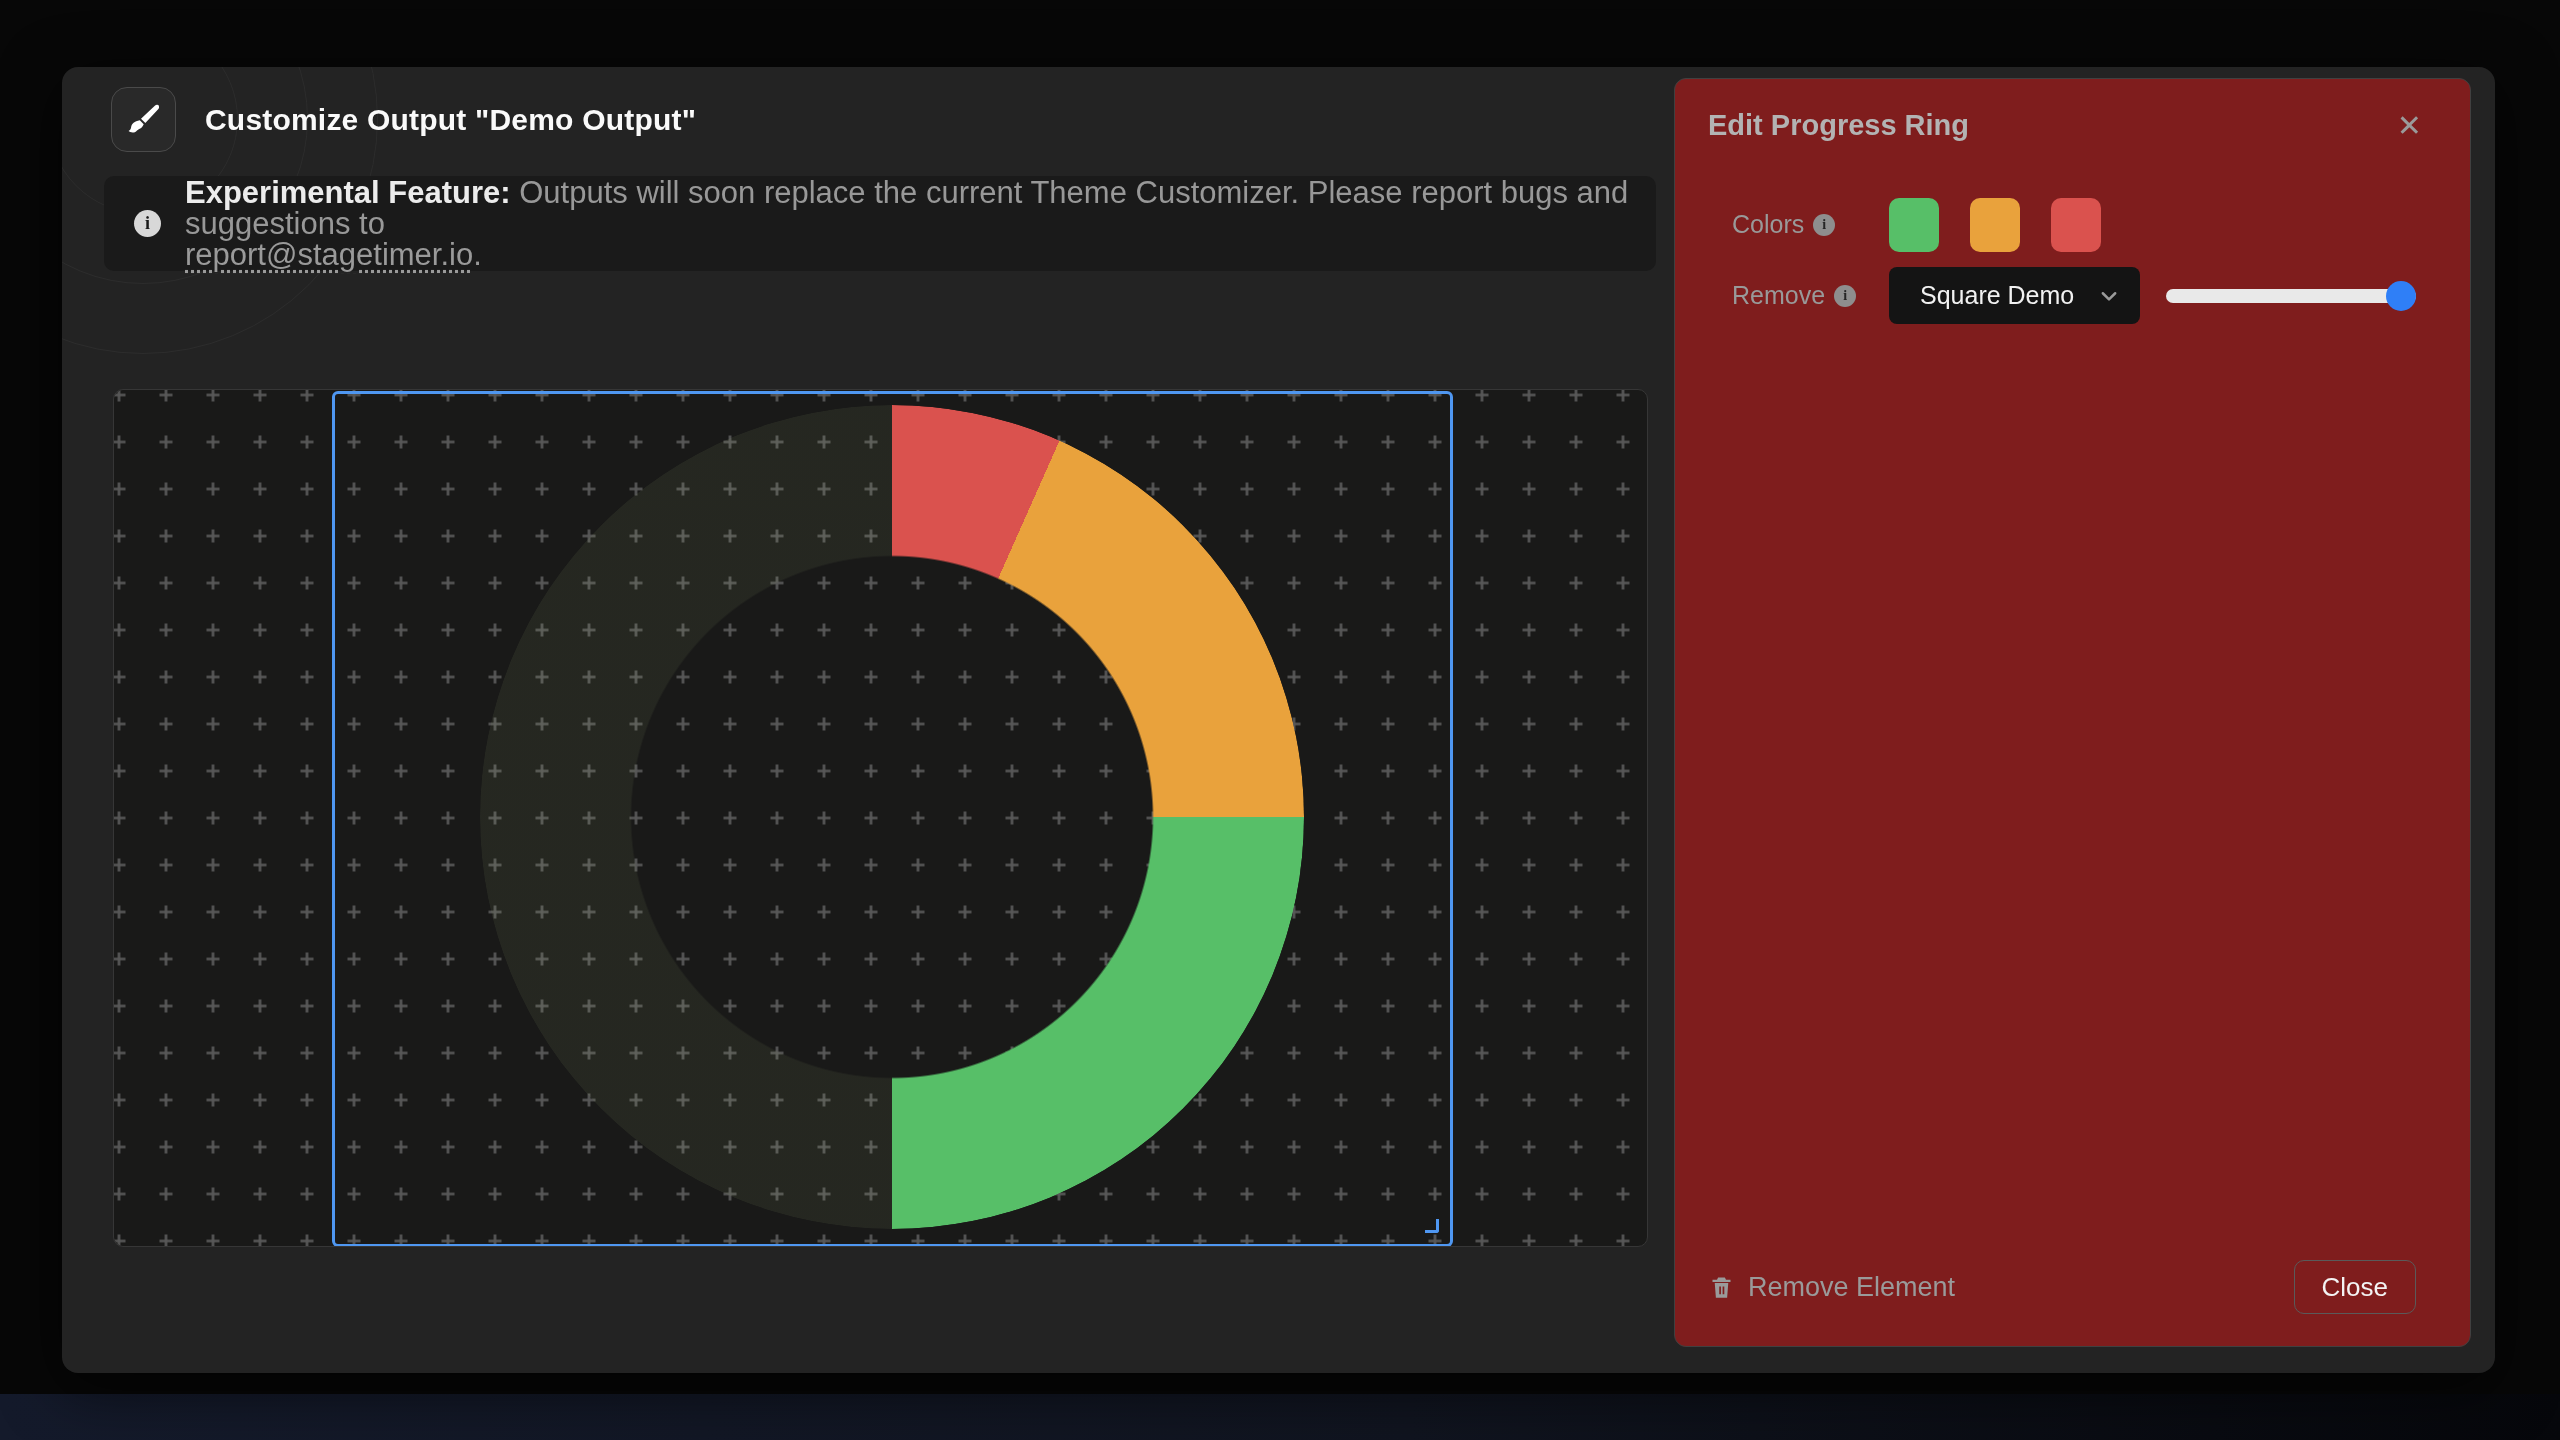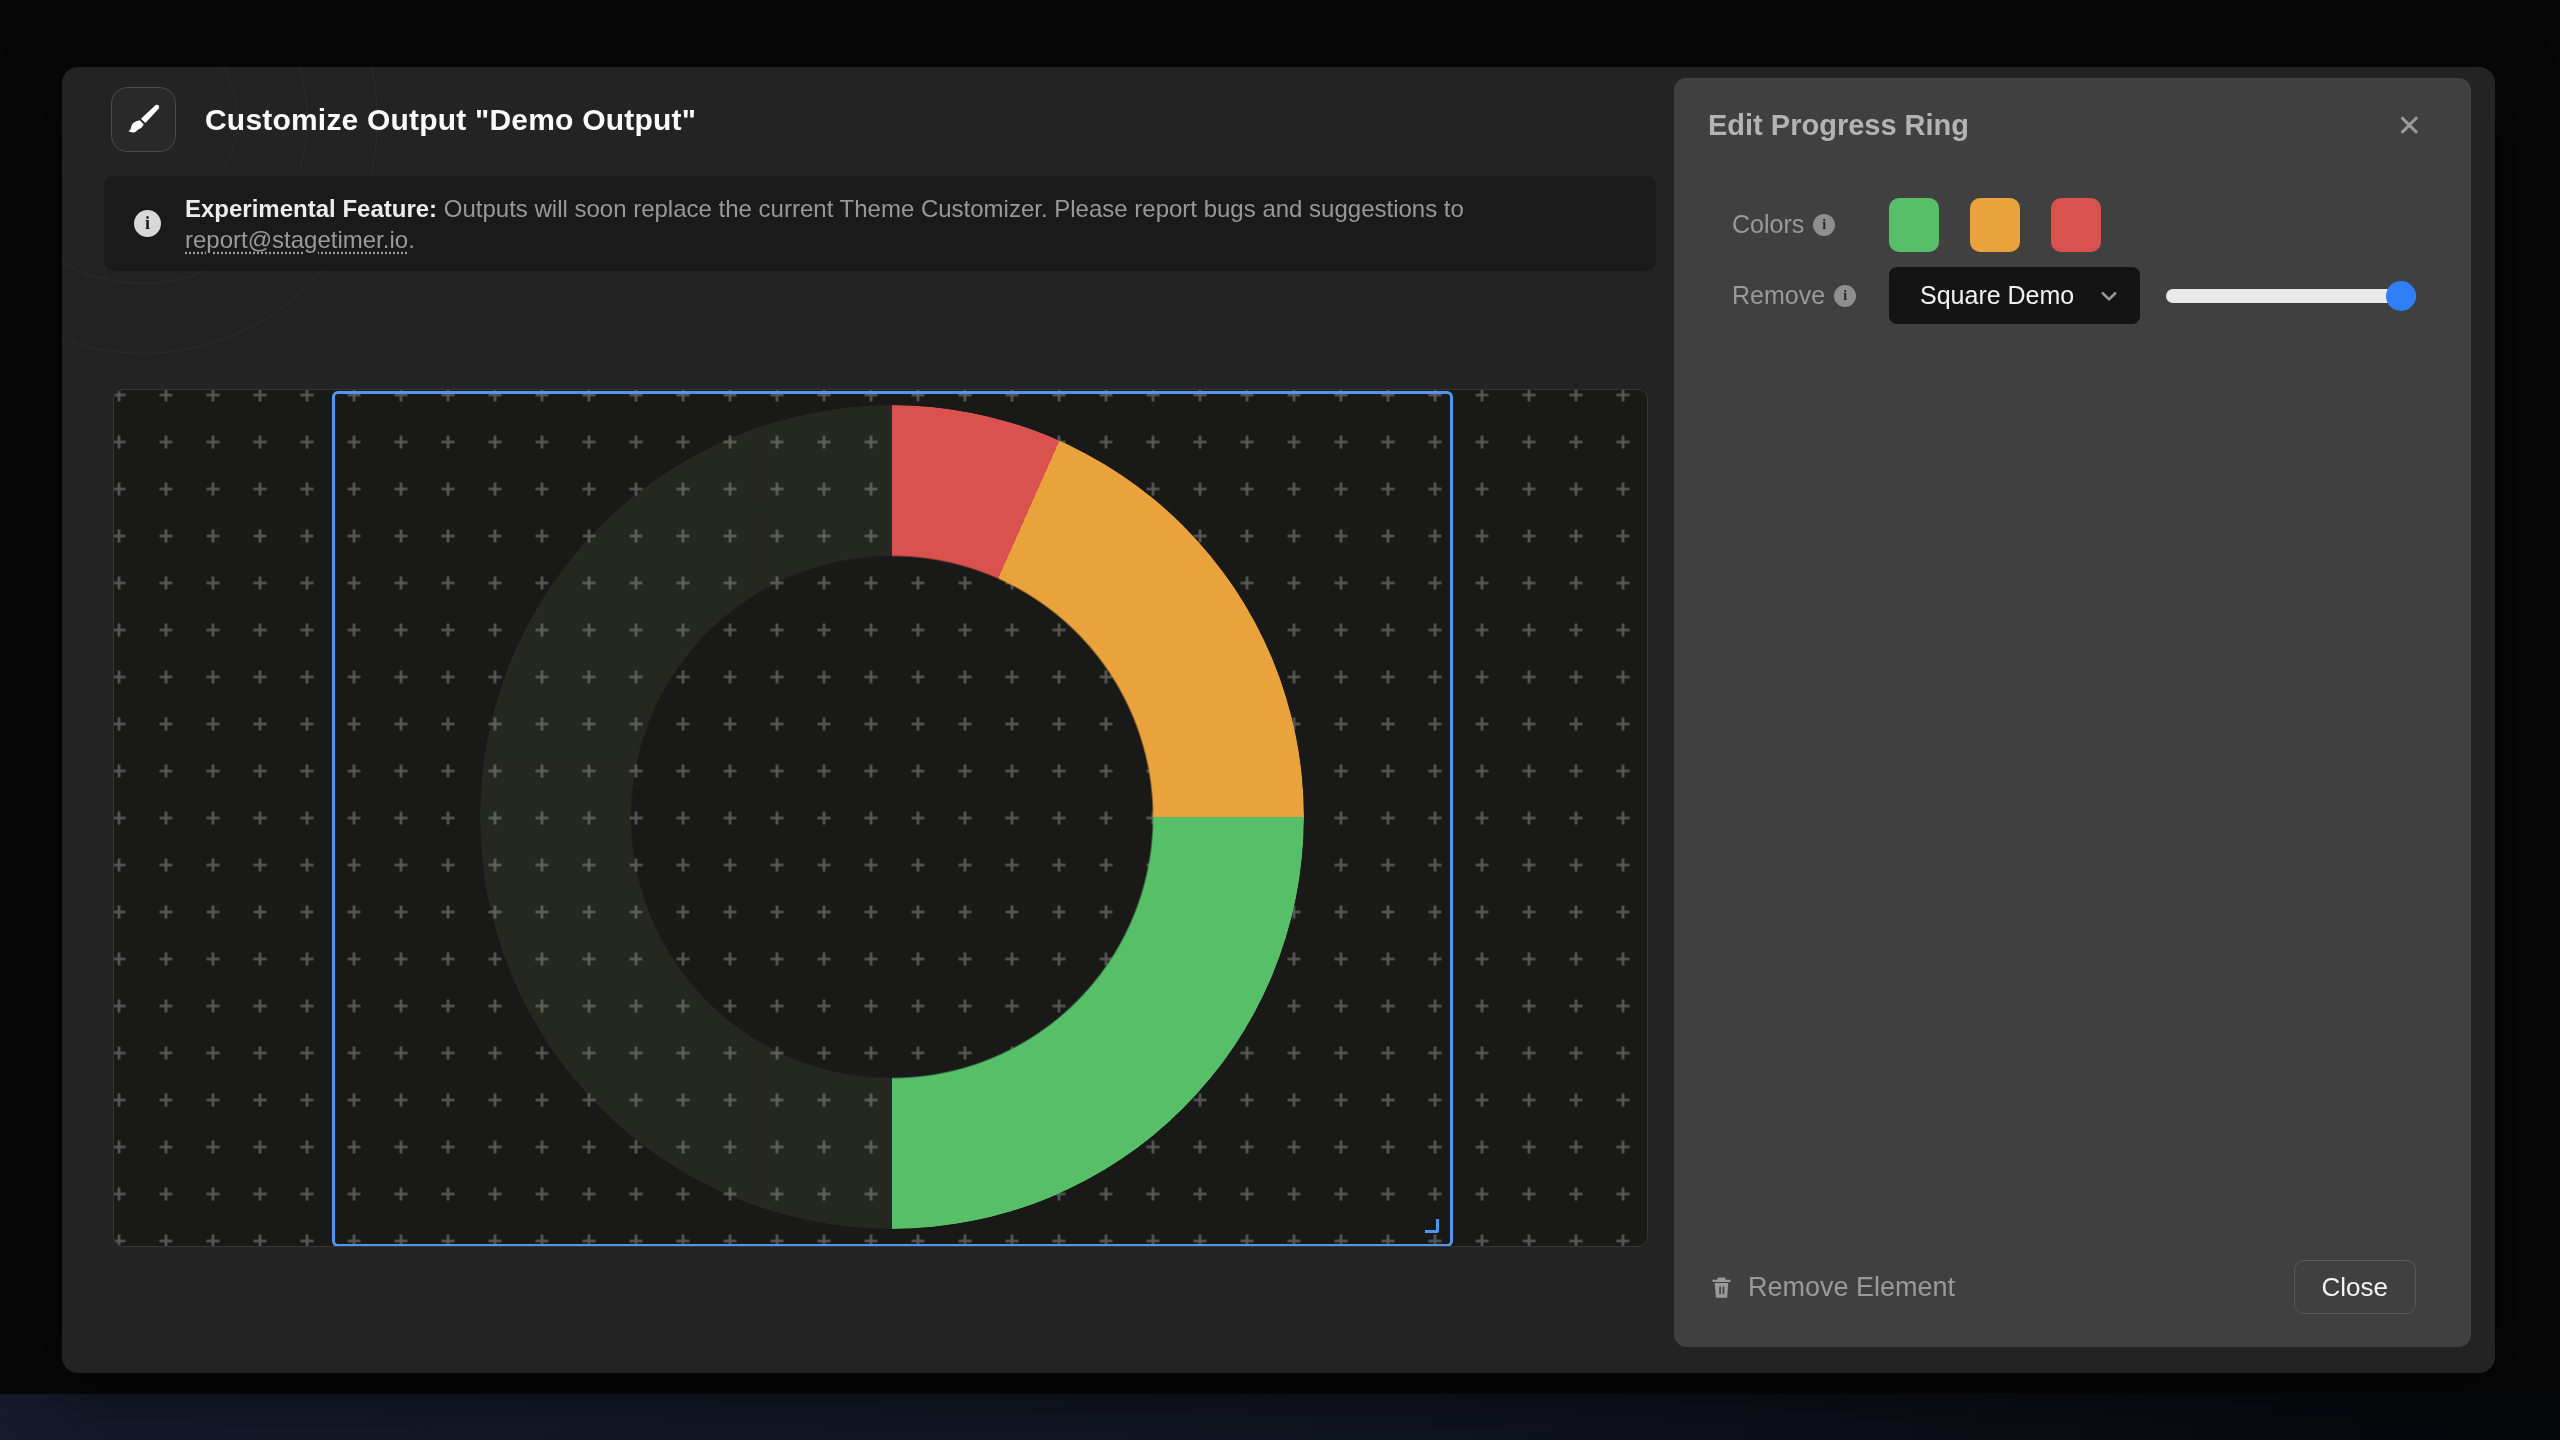--- a/index.html
+++ b/index.html
@@ -36,21 +36,21 @@
     position:absolute; left:42px; top:109px; width:1552px; height:95px;
     background:#1a1a1a; border-radius:10px;
     display:flex; align-items:center; padding-left:30px; gap:24px; z-index:2;
   }
   .info-badge{
     flex:0 0 auto; width:27px; height:27px; border-radius:50%;
     background:#d8d8d8; color:#1a1a1a; font-size:18px; font-weight:bold;
     display:flex; align-items:center; justify-content:center;
     font-family:"Liberation Serif", serif;
   }
-  .banner-text{ font-size:24px; line-height:31px; color:#989898; }
+  .banner-text{ font-size:31px; line-height:31px; color:#989898; }
   .banner-text b{ color:#ececec; }
   .banner-link{ color:#9a9a9a; text-decoration:underline dotted; text-underline-offset:5px; cursor:pointer; }
   
   .canvas{
     position:absolute; left:51px; top:322px; width:1535px; height:858px;
     background:#191918; border:1.5px solid #363636; border-radius:10px;
     overflow:hidden; z-index:1;
   }
   .grid-svg{ position:absolute; left:0; top:0; width:100%; height:100%; }
   .ring{
@@ -64,21 +64,21 @@
     border:3px solid #4f97f1; border-radius:6px;
   }
   .resize-handle{
     position:absolute; right:11px; bottom:11px; width:14px; height:14px;
     border-right:3.5px solid #4f97f1; border-bottom:3.5px solid #4f97f1;
     border-bottom-right-radius:3px;
   }
   
   .panel{
     position:absolute; left:1674px; top:78px; width:797px; height:1269px;
-    background:#404040; border:1.5px solid #404040; border-radius:12px;
+    background:#7f1d1d; border:1.5px solid #404040; border-radius:12px;
     z-index:3;
   }
   .panel-header{
     position:absolute; top:30px; left:33px; right:48px;
     display:flex; align-items:center; justify-content:space-between;
   }
   .panel-title{ font-size:29px; font-weight:bold; color:#b3b3b3; }
   .panel-close{ font-size:30px; color:#9a9a9a; line-height:1; cursor:pointer; }
   .rows{ position:absolute; top:117px; left:29px; right:54px;margin-left:28px; }
   .row{ display:flex; align-items:center; min-height:57px; }

